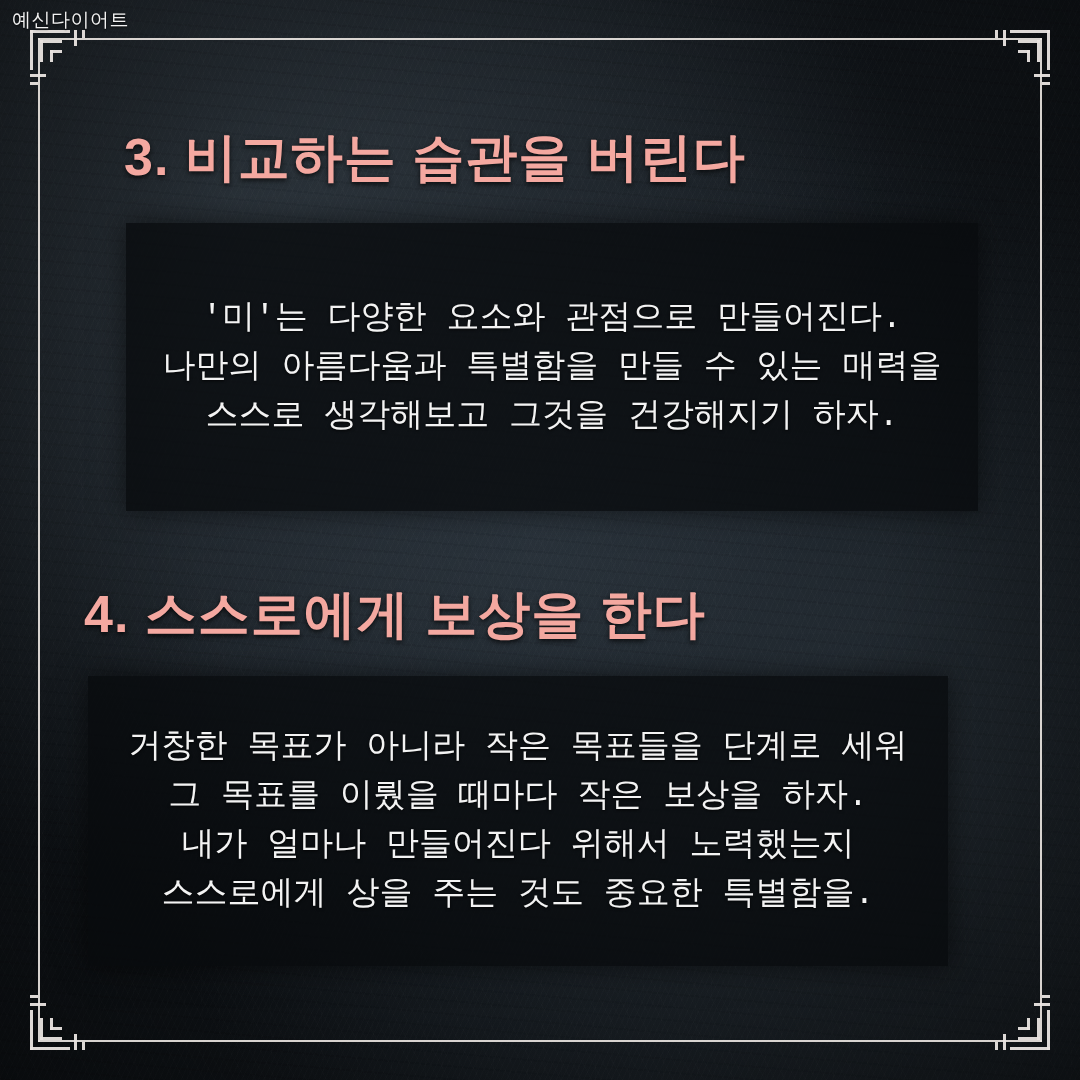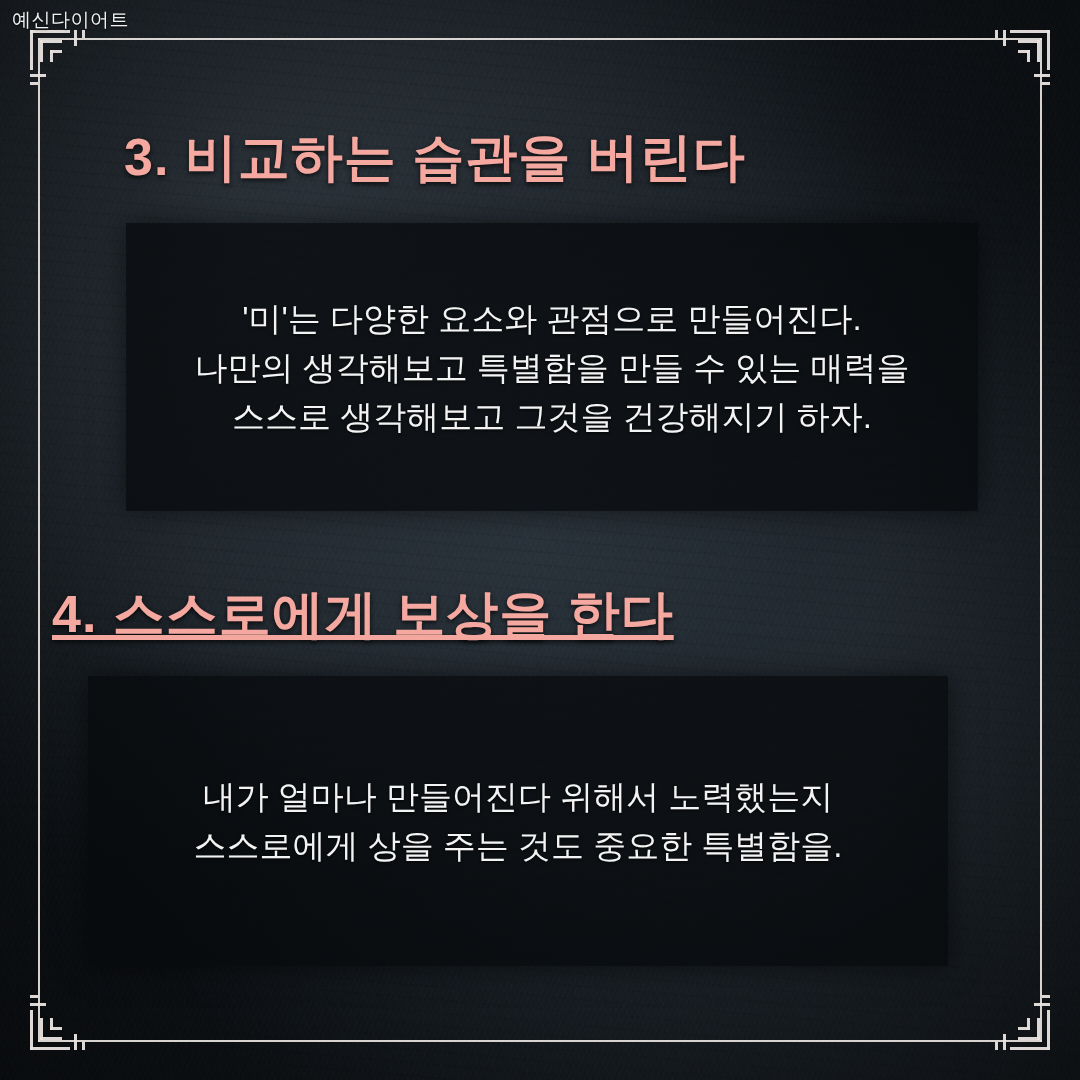--- a/index.html
+++ b/index.html
@@ -115,30 +115,31 @@
   .heading {
     color: #f4a8a0;
     font-size: 52px;
     font-weight: bold;
     letter-spacing: 1px;
     text-shadow: 0 2px 5px rgba(0,0,0,0.75);
     margin: 0;
     padding: 0;
   }
   #heading-3 { margin-left: 112px; }
-  #heading-4 { margin-left: 52px; text-decoration: underline; }
+  #heading-4 { margin-left: 84px; }
 
   .body-box {
     position: relative;
     background: rgba(8, 10, 13, 0.78);
     box-shadow: 0 0 28px rgba(0,0,0,0.55);
     display: flex;
     flex-direction: column;
     align-items: center;
     justify-content: center;
+    font-family: Liberation Mono, monospace;
   }
   #body-box-3 {
     margin: 30px 0 0 114px;
     width: 852px;
     height: 288px;
   }
   #body-box-4 {
     margin: 26px 0 0 88px;
     width: 860px;
     height: 290px;
@@ -216,27 +217,29 @@
     <span class="k9"></span>
       <span class="k10"></span>
   </div>
 
   <div id="content">
 
     <div class="section" id="section-3">
       <h2 class="heading" id="heading-3">3. 비교하는 습관을 버린다</h2>
       <div class="body-box" id="body-box-3">
         <div class="body-line">'미'는 다양한 요소와 관점으로 만들어진다.</div>
-        <div class="body-line">나만의 생각해보고 특별함을 만들 수 있는 매력을</div>
+        <div class="body-line">나만의 아름다움과 특별함을 만들 수 있는 매력을</div>
         <div class="body-line">스스로 생각해보고 그것을 건강해지기 하자.</div>
       </div>
     </div>
 
     <div class="section" id="section-4">
       <h2 class="heading" id="heading-4">4. 스스로에게 보상을 한다</h2>
       <div class="body-box" id="body-box-4">
+        <div class="body-line">거창한 목표가 아니라 작은 목표들을 단계로 세워</div>
+        <div class="body-line">그 목표를 이뤘을 때마다 작은 보상을 하자.</div>
         <div class="body-line">내가 얼마나 만들어진다 위해서 노력했는지</div>
         <div class="body-line">스스로에게 상을 주는 것도 중요한 특별함을.</div>
       </div>
     </div>
 
   </div>
 </div>
 
 </body></html>

